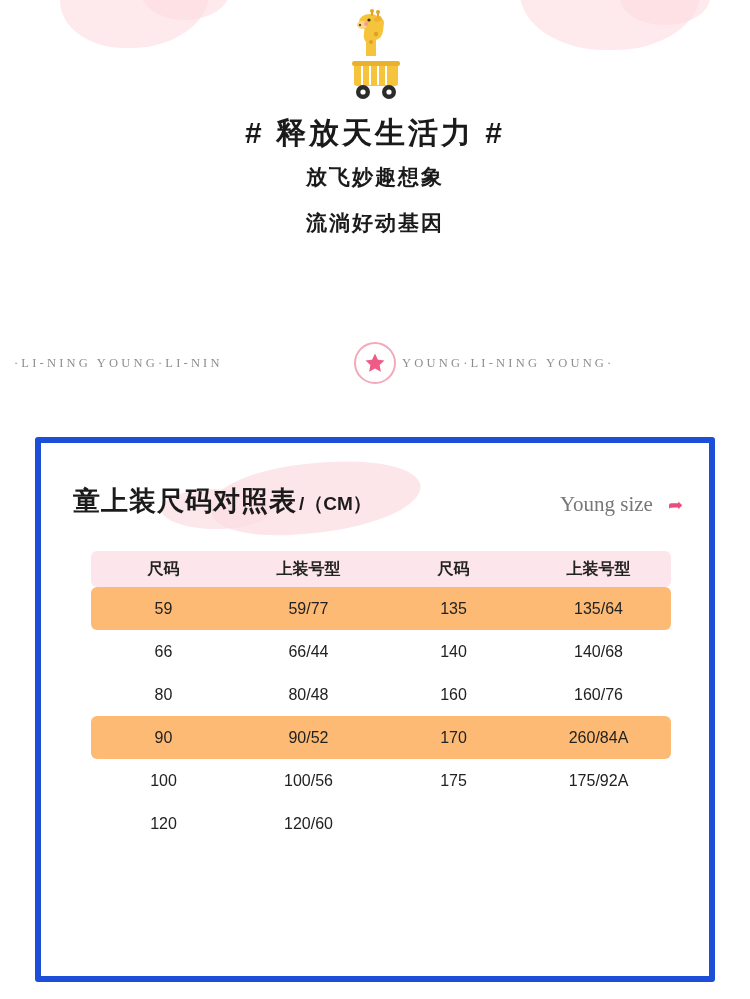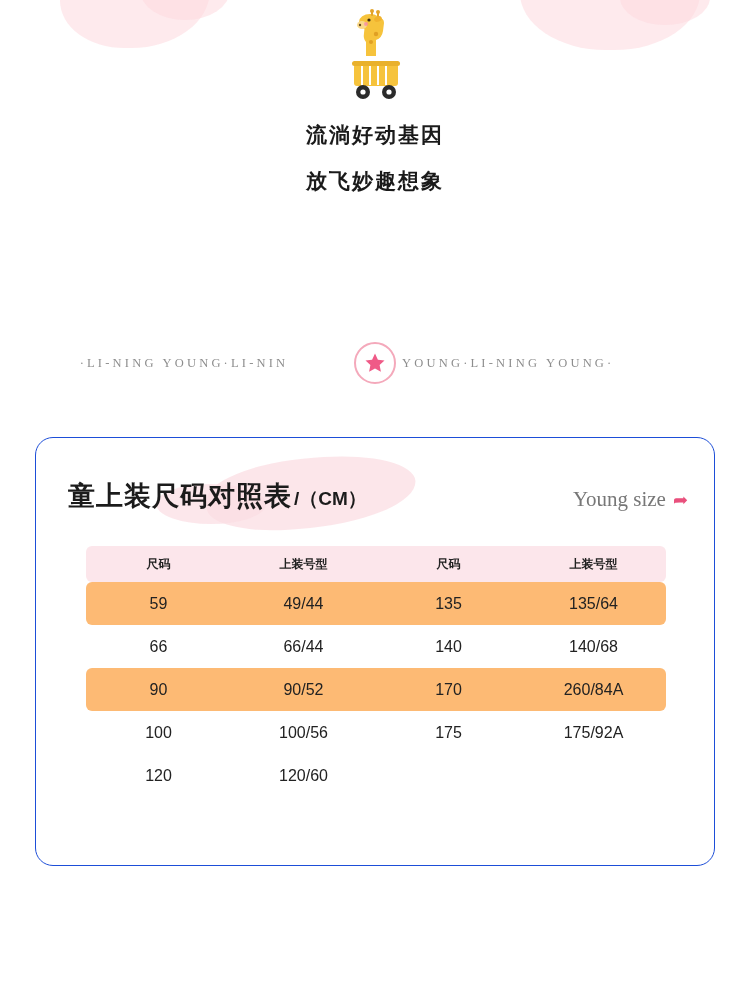--- a/index.html
+++ b/index.html
@@ -70,38 +70,38 @@
     align-items: center;
     justify-content: center;
   }
   .divider-text {
     font-size: 12.5px;
     letter-spacing: 3.2px;
     color: #8d8d8d;
     white-space: nowrap;
     font-family: "Liberation Serif", serif;
   }
-  .divider-text.left  { text-align: center; width: 340px; }
+  .divider-text.left  { text-align: left; width: 340px; }
   .divider-text.right { text-align: left;  width: 340px; padding-left: 6px; }
   .star-badge {
     width: 42px; height: 42px;
     border: 2px solid #f4a9bb;
     border-radius: 50%;
     display: flex; align-items: center; justify-content: center;
     flex: 0 0 auto;
     background: #ffffff;
   }
 
   
   .card {
     position: absolute;
     left: 35px; top: 437px;
-    width: 680px; height: 429px;
-    border: 1px solid #1d4ed8;
-    border-radius: 18px;
+    width: 680px; height: 545px;
+    border: 6px solid #1d4ed8;
+    border-radius: 3px;
     background: #ffffff;
     overflow: hidden;
   }
   .card-blob {
     position: absolute;
     left: 170px; top: 20px;
     width: 210px; height: 70px;
     background: #fbdde3;
     opacity: .75;
     border-radius: 55% 45% 60% 40%;
@@ -132,40 +132,40 @@
   .card-unit {
     font-size: 19px;
     font-weight: bold;
     color: #1b1b1b;
     letter-spacing: 0;
     margin-left: 2px;
   }
   .card-brand {
     display: flex;
     align-items: center;
-    gap: 7px;
+    gap: 15px;
     color: #777;
     font-size: 21px;
     font-family: "Liberation Serif", serif;
     padding-bottom: 2px;
   }
   .brand-mark { color: #e94f7c; font-size: 18px; }
 
   
   table.size-table {
     position: absolute;
     left: 50px; top: 108px;
     width: 580px;
     border-collapse: collapse;
     table-layout: fixed;
   }
   table.size-table th {
     background: #fce6eb;
     color: #222;
-    font-size: 12px;
+    font-size: 16px;
     font-weight: bold;
     height: 36px;
   }
   table.size-table th:first-child { border-radius: 6px 0 0 6px; }
   table.size-table th:last-child  { border-radius: 0 6px 6px 0; }
   table.size-table td {
     height: 43px;
     text-align: center;
     font-size: 16px;
     color: #222;
@@ -216,22 +216,23 @@
     </g>
     <rect x="12" y="53" width="48" height="5" rx="2.5" fill="#e9b12c"></rect>
 
     <circle cx="23" cy="84" r="7" fill="#2b2b2b"></circle>
     <circle cx="23" cy="84" r="2.6" fill="#ffffff"></circle>
     <circle cx="49" cy="84" r="7" fill="#2b2b2b"></circle>
     <circle cx="49" cy="84" r="2.6" fill="#ffffff"></circle>
   </svg>
 
   <div class="head-wrap">
+    <p class="h-main"># 释放天生活力 #</p>
+    <p class="h-sub">放飞妙趣想象</p>
     <p class="h-sub">流淌好动基因</p>
-    <p class="h-sub">放飞妙趣想象</p>
   </div>
 
   <div class="divider">
     <div class="divider-text left">·LI-NING YOUNG·LI-NIN</div>
     <div class="star-badge">
       <svg width="24" height="24" viewBox="0 0 24 24">
         <path d="M12 2.5l2.9 6.2 6.6.8-4.9 4.6 1.3 6.7L12 17.5 6.1 20.8l1.3-6.7L2.5 9.5l6.6-.8z" fill="#ef5a87"></path>
       </svg>
     </div>
     <div class="divider-text right">YOUNG·LI-NING YOUNG·</div>
@@ -256,29 +257,35 @@
         <tr>
           <th>尺码</th>
           <th>上装号型</th>
           <th>尺码</th>
           <th>上装号型</th>
         </tr>
       </thead>
       <tbody>
         <tr class="alt">
           <td>59</td>
-          <td>49/44</td>
+          <td>59/77</td>
           <td>135</td>
           <td>135/64</td>
         </tr>
         <tr>
           <td>66</td>
           <td>66/44</td>
           <td>140</td>
           <td>140/68</td>
+        </tr>
+        <tr>
+          <td>80</td>
+          <td>80/48</td>
+          <td>160</td>
+          <td>160/76</td>
         </tr>
         <tr class="alt">
           <td>90</td>
           <td>90/52</td>
           <td>170</td>
           <td>260/84A</td>
         </tr>
         <tr>
           <td>100</td>
           <td>100/56</td>

